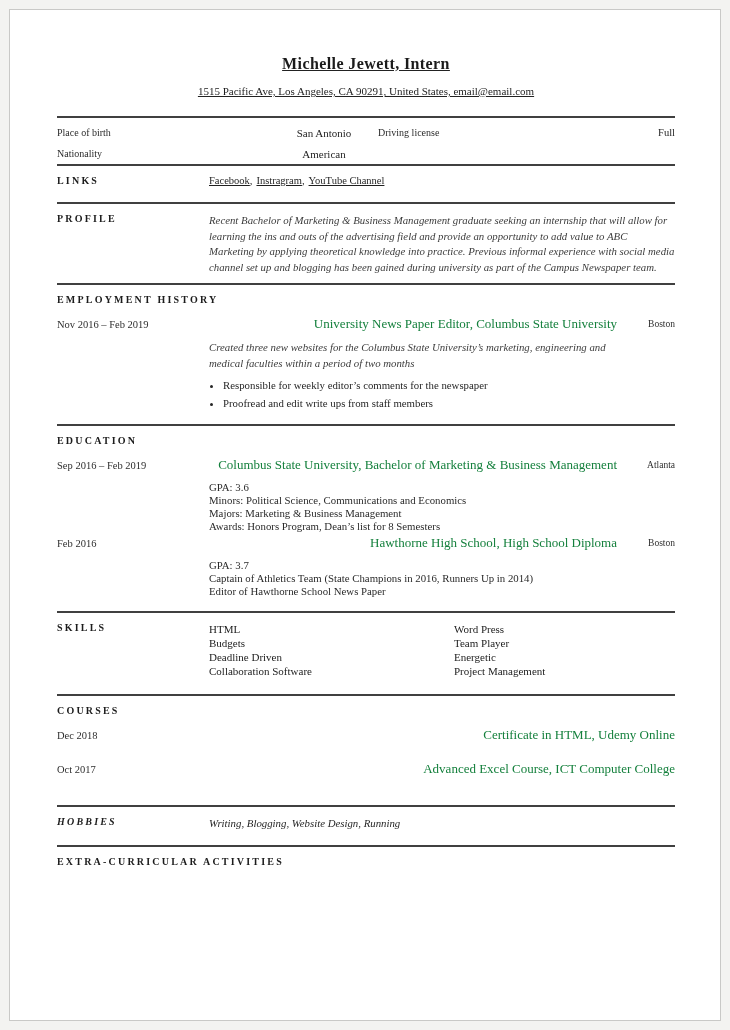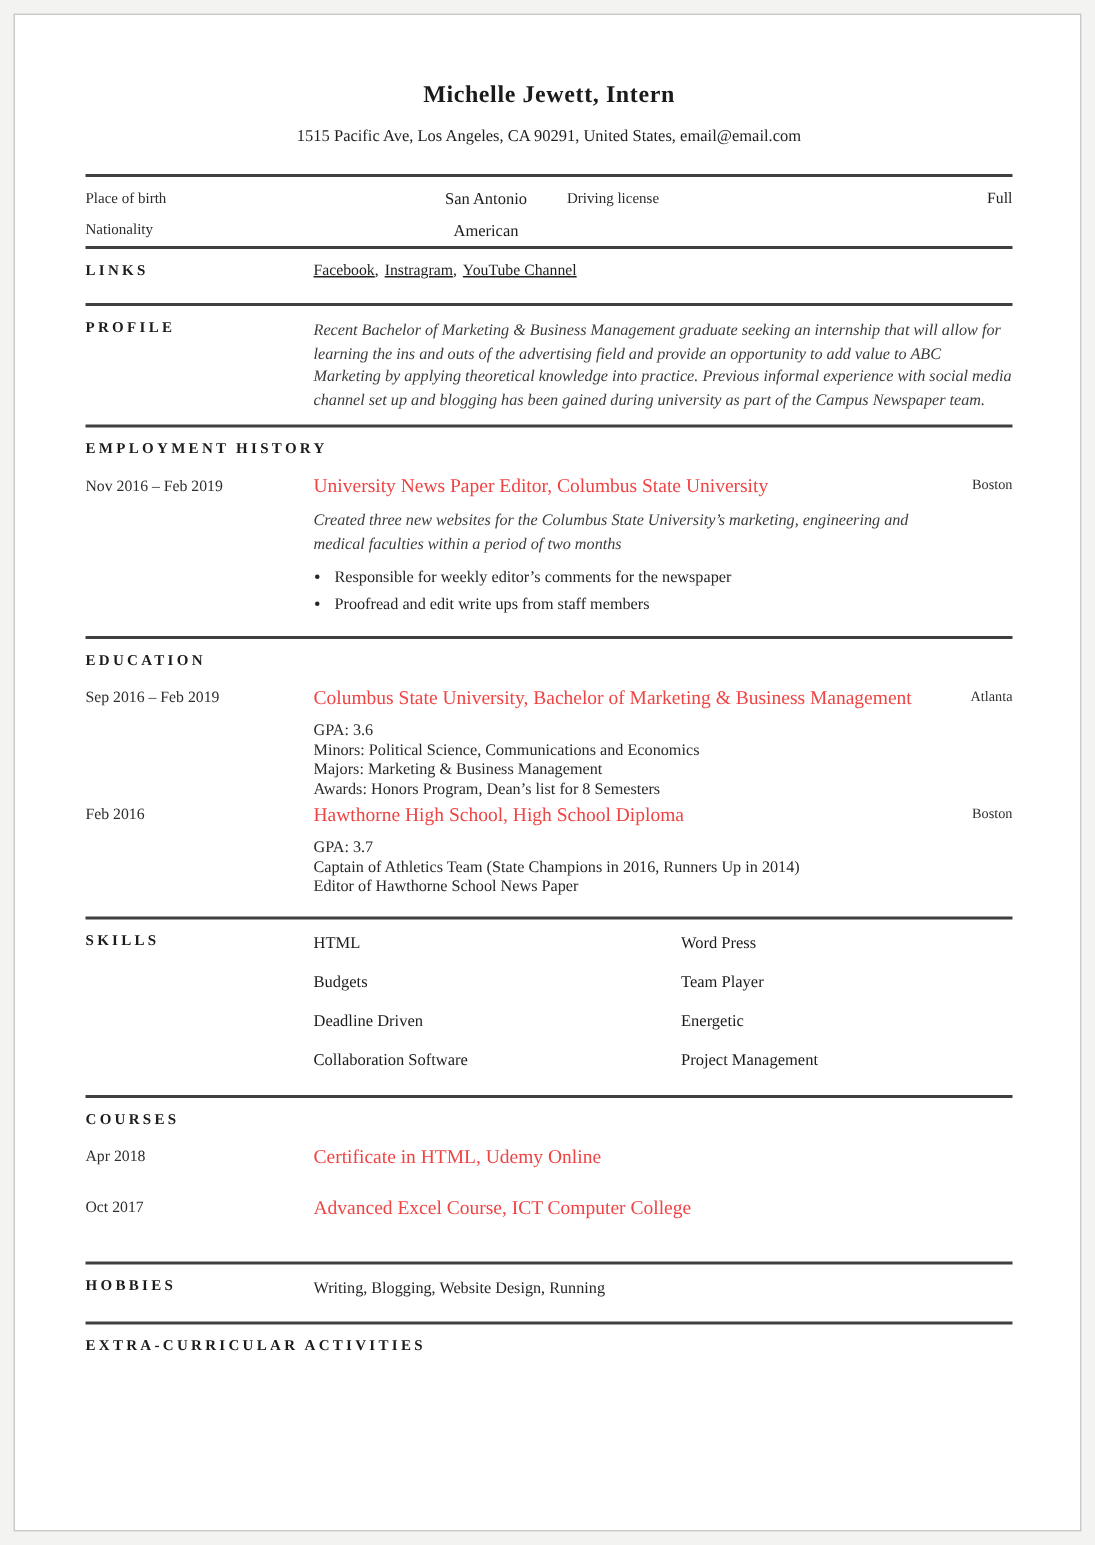--- a/index.html
+++ b/index.html
@@ -10,21 +10,21 @@
     color:#222;
   }
   .page {
     position:absolute; top:9px; left:9px; width:712px; height:1012px;
     background:#ffffff;
     border:1px solid #c9c9c7;
     padding:0 45px 0 47px;
     overflow:hidden;
   }
   
-  .resume-header { text-align:center; padding-top:44px; }
+  .resume-header { text-align:center; padding-top:44px;text-decoration:underline; }
   .candidate-name { font-size:16px; font-weight:bold; letter-spacing:.4px; color:#1b1b1b; line-height:20px; }
   .contact-line { margin-top:11px; font-size:11px; color:#1f1f1f; line-height:13px; }
 
   
   .section { border-top:2px solid #404040; }
   .sec-heading {
     font-size:10px; font-weight:bold; letter-spacing:2.2px;
     color:#1c1c1c; text-transform:uppercase; line-height:11px;
   }
   .two-col { display:grid; grid-template-columns:152px 1fr; align-items:start; }
@@ -46,40 +46,40 @@
   
   .profile-section { padding:9px 0 8px; }
   .profile-text { font-style:italic; font-size:10.8px; line-height:15.5px; color:#3c3c3c; }
 
   
   .block { padding:9px 0 10px; }
   .block .sec-heading { margin-bottom:10px; }
   .entry { display:grid; grid-template-columns:152px 1fr 58px; align-items:start; }
   .entry.no-loc { grid-template-columns:152px 1fr; }
   .entry-dates { font-size:10.5px; color:#2e2e2e; padding-top:4px; }
-  .entry-title { font-size:13px; color:#ef4444; line-height:18px; }
+  .entry-title { font-size:13px; color:#15803d; line-height:18px;text-align:right; }
   .entry-loc { font-size:9.5px; color:#2e2e2e; text-align:right; padding-top:4px; }
   .entry-desc { font-style:italic; font-size:10.8px; line-height:15.5px; color:#3c3c3c; margin-top:7px; }
   .bullets { margin:7px 0 0 14px; font-size:10.8px; color:#262626; }
   .bullets li { margin-bottom:4px; line-height:14px; }
   .edu-lines { margin-top:7px; font-size:10.8px; line-height:13px; color:#2a2a2a; }
   .edu-lines div { margin-bottom:0; }
   .edu-entry-2 { margin-top:1px; }
   .education-section { padding-bottom:13px; }
 
   
   .skills-section { padding:9px 0 16px; }
-  .skills-grid { display:grid; grid-template-columns:245px 1fr; row-gap:12px; font-size:11px; color:#1c1c1c; line-height:14px; }
+  .skills-grid { display:grid; grid-template-columns:245px 1fr; row-gap:0; font-size:11px; color:#1c1c1c; line-height:14px; }
 
   
   .courses-section { padding:9px 0 27px; }
   .course-entry-2 { margin-top:16px; }
 
   
-  .hobbies-section { padding:9px 0 15px; }
+  .hobbies-section { padding:9px 0 15px;font-style:italic; }
   .hobbies-text { font-size:10.8px; color:#262626; line-height:14px; }
 
   
   .extra-section { padding:9px 0 30px; }
 </style>
 </head>
 <body>
 
 <div class="page">
 
@@ -168,21 +168,21 @@
       <div>Deadline Driven</div>
       <div>Energetic</div>
       <div>Collaboration Software</div>
       <div>Project Management</div>
     </div>
   </section>
 
   <section class="section block courses-section">
     <h2 class="sec-heading">COURSES</h2>
     <div class="entry no-loc">
-      <div class="entry-dates">Apr 2018</div>
+      <div class="entry-dates">Dec 2018</div>
       <div class="entry-title">Certificate in HTML, Udemy Online</div>
     </div>
     <div class="entry no-loc course-entry-2">
       <div class="entry-dates">Oct 2017</div>
       <div class="entry-title">Advanced Excel Course, ICT Computer College</div>
     </div>
   </section>
 
   <section class="section two-col hobbies-section">
     <h2 class="sec-heading">HOBBIES</h2>

